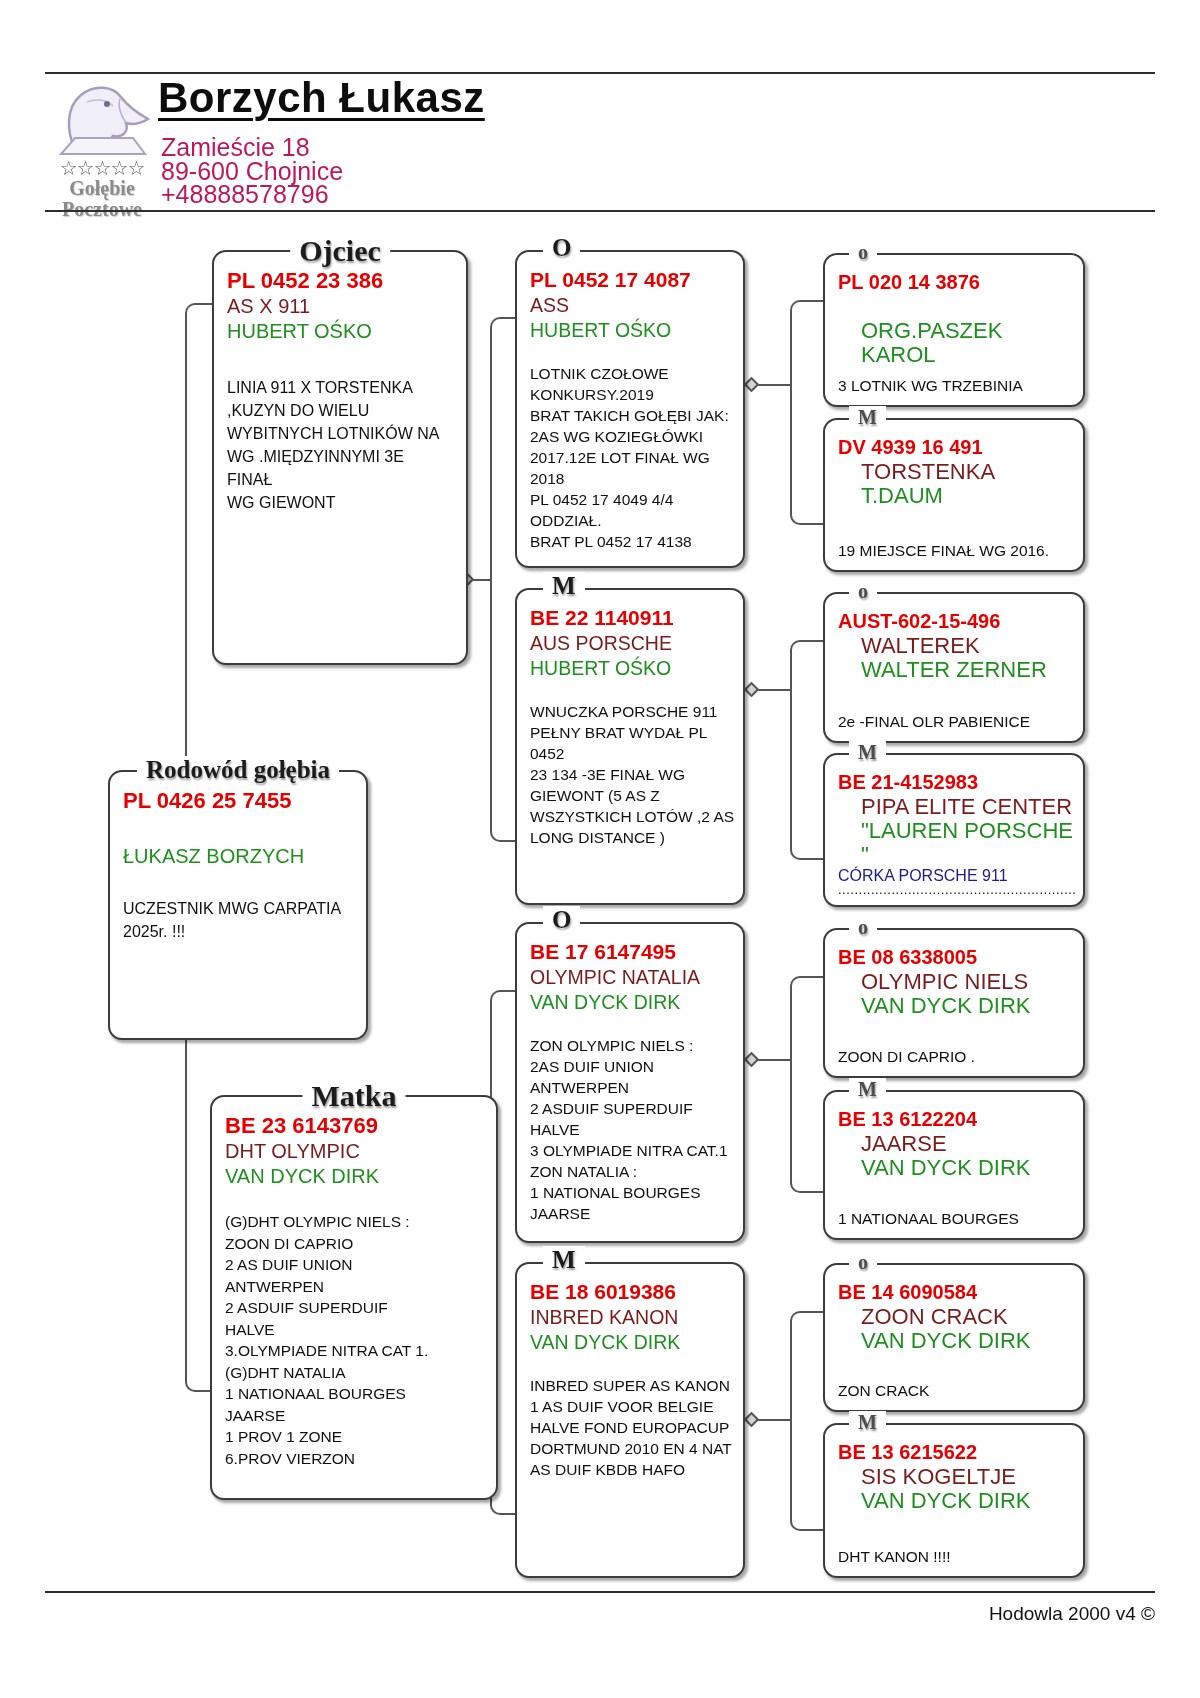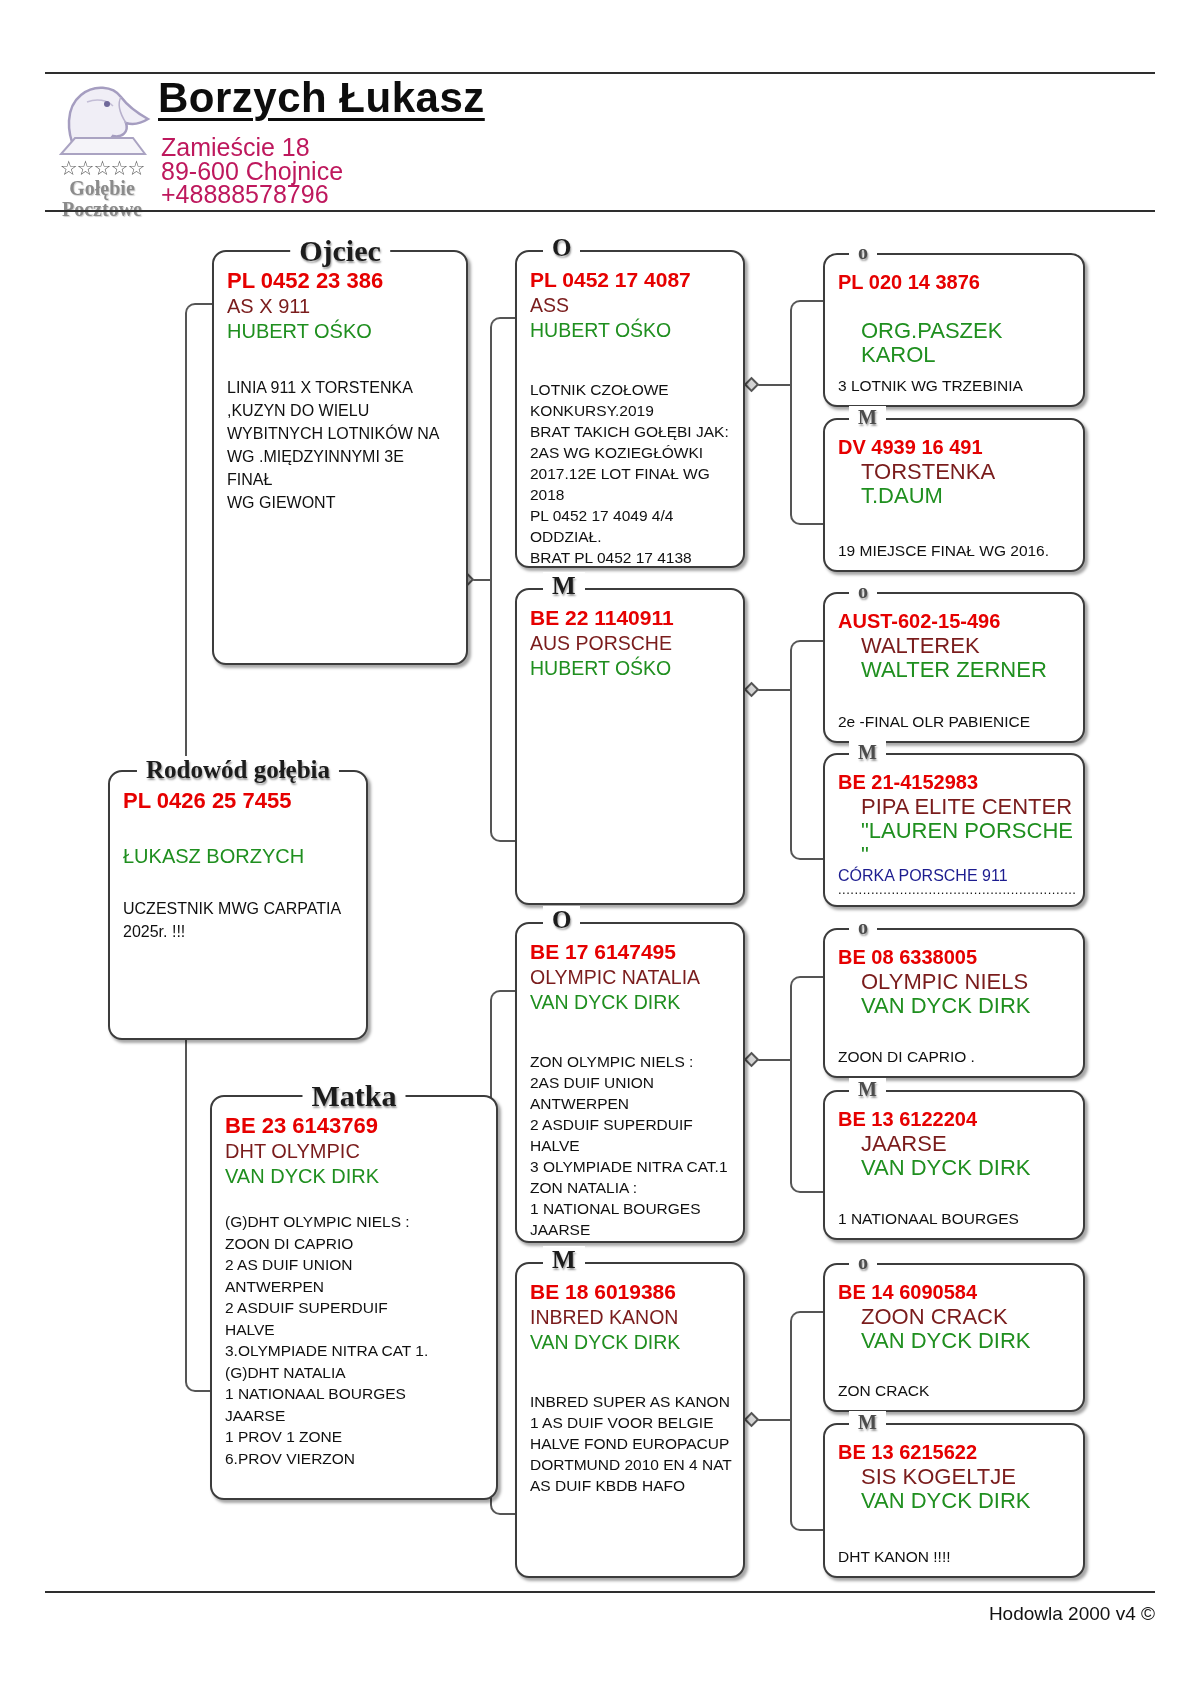--- a/index.html
+++ b/index.html
@@ -41,21 +41,21 @@
   .extra{color:#1c1c8f;}
   .desc{color:#101010;white-space:pre-line;}
   .note{position:absolute;left:13px;bottom:10px;color:#101010;font-size:15.5px;white-space:nowrap;overflow:hidden;right:6px;}
   
   .g2 .ring{font-size:22px;line-height:27px;}
   .g2 .pname,.g2 .owner{font-size:20px;line-height:25px;}
   .g2 .desc{font-size:16px;line-height:23px;margin-top:32px;}
   .b-matka .desc{font-size:15.5px;line-height:21.5px;margin-top:22px;}
   .g3 .ring{font-size:21px;line-height:26px;}
   .g3 .pname,.g3 .owner{font-size:19.5px;line-height:25px;}
-  .g3 .desc{font-size:15.5px;line-height:21px;margin-top:36px;}
+  .g3 .desc{font-size:15.5px;line-height:21px;margin-top:20px;}
   .g4 .ring{font-size:20px;line-height:25px;}
   .g4 .pname,.g4 .owner{font-size:22px;line-height:24px;margin-left:23px;}
   .g4 .pname{min-height:24px;}
   .b-subject .ring{font-size:22px;line-height:27px;}
   .b-subject .owner{font-size:20px;line-height:25px;margin-top:30px;}
   .b-subject .desc{font-size:16px;line-height:23px;margin-top:28px;}
   .dots{letter-spacing:0.5px;font-size:13px;bottom:8px;}
   
   .b-subject{left:108px;top:770px;width:260px;height:270px;}
   .b-ojciec {left:212px;top:250px;width:256px;height:415px;}
@@ -205,20 +205,27 @@
 PL 0452 17 4049 4/4
 ODDZIAŁ.
 BRAT PL 0452 17 4138</div>
 </div>
 
 <div class="pbox g3 b-g3-1">
   <div class="plabel lab-g3">M</div>
   <div class="ring">BE 22 1140911</div>
   <div class="pname">AUS PORSCHE</div>
   <div class="owner">HUBERT OŚKO</div>
+  <div class="desc">WNUCZKA PORSCHE 911
+PEŁNY BRAT WYDAŁ PL
+0452
+23 134  -3E FINAŁ WG
+GIEWONT (5 AS Z
+WSZYSTKICH LOTÓW ,2 AS
+LONG DISTANCE )</div>
 </div>
 
 <div class="pbox g3 b-g3-2">
   <div class="plabel lab-g3">O</div>
   <div class="ring">BE 17 6147495</div>
   <div class="pname">OLYMPIC NATALIA</div>
   <div class="owner">VAN DYCK DIRK</div>
   <div class="desc">ZON OLYMPIC NIELS :
 2AS  DUIF UNION
 ANTWERPEN

